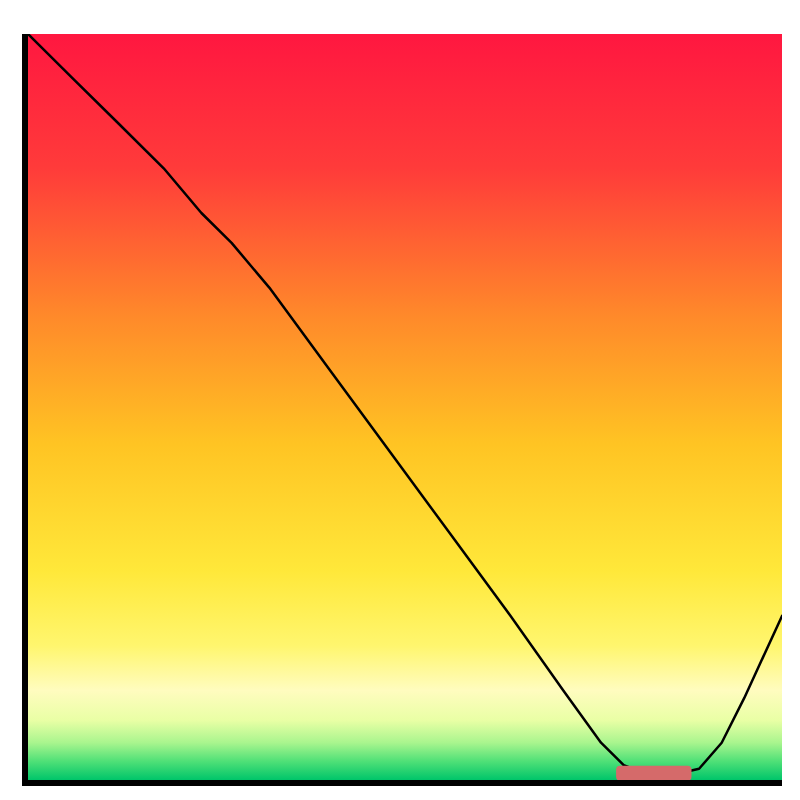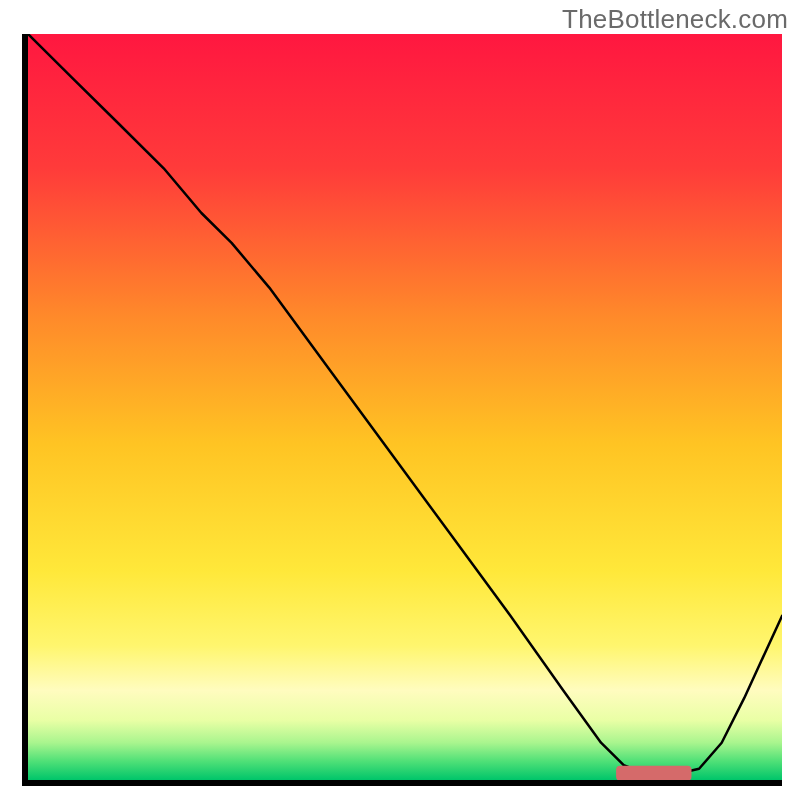--- a/index.html
+++ b/index.html
@@ -60,21 +60,20 @@
     top: 0;
     width: 754px;
     height: 746px; 
     display: block;
   }
 </style>
 </head>
 <body>
 
 <div class="frame">
-  <div class="watermark">TheBottleneck.com</div>
 
   <div class="plot">
     <div class="axis-left"></div>
     <div class="axis-bottom"></div>
     <svg class="chart" viewBox="0 0 754 746" preserveAspectRatio="none">
       <defs>
         <linearGradient id="bg-grad" x1="0" y1="0" x2="0" y2="1">
             <stop offset="0%" stop-color="#ff1740"></stop>
             <stop offset="18%" stop-color="#ff3b3a"></stop>
             <stop offset="38%" stop-color="#ff8a2a"></stop>

